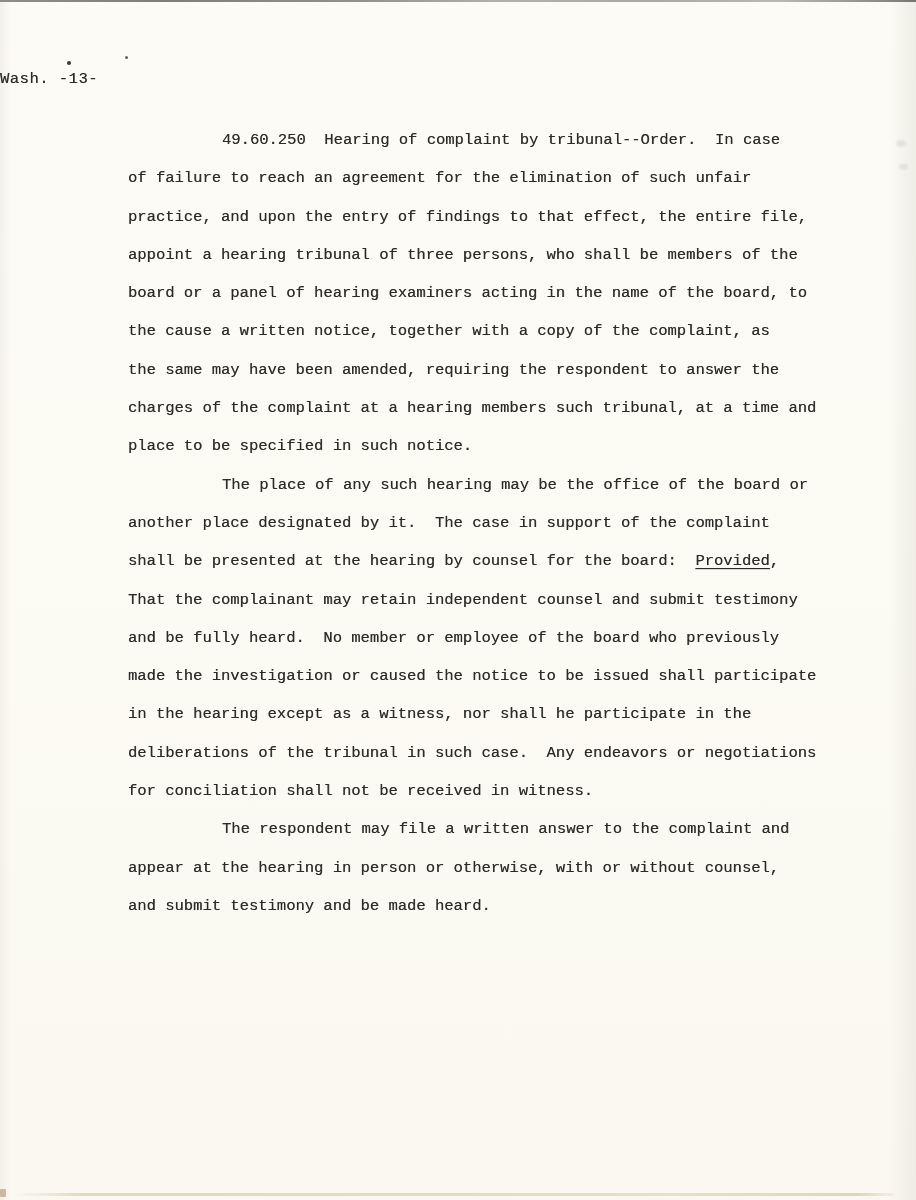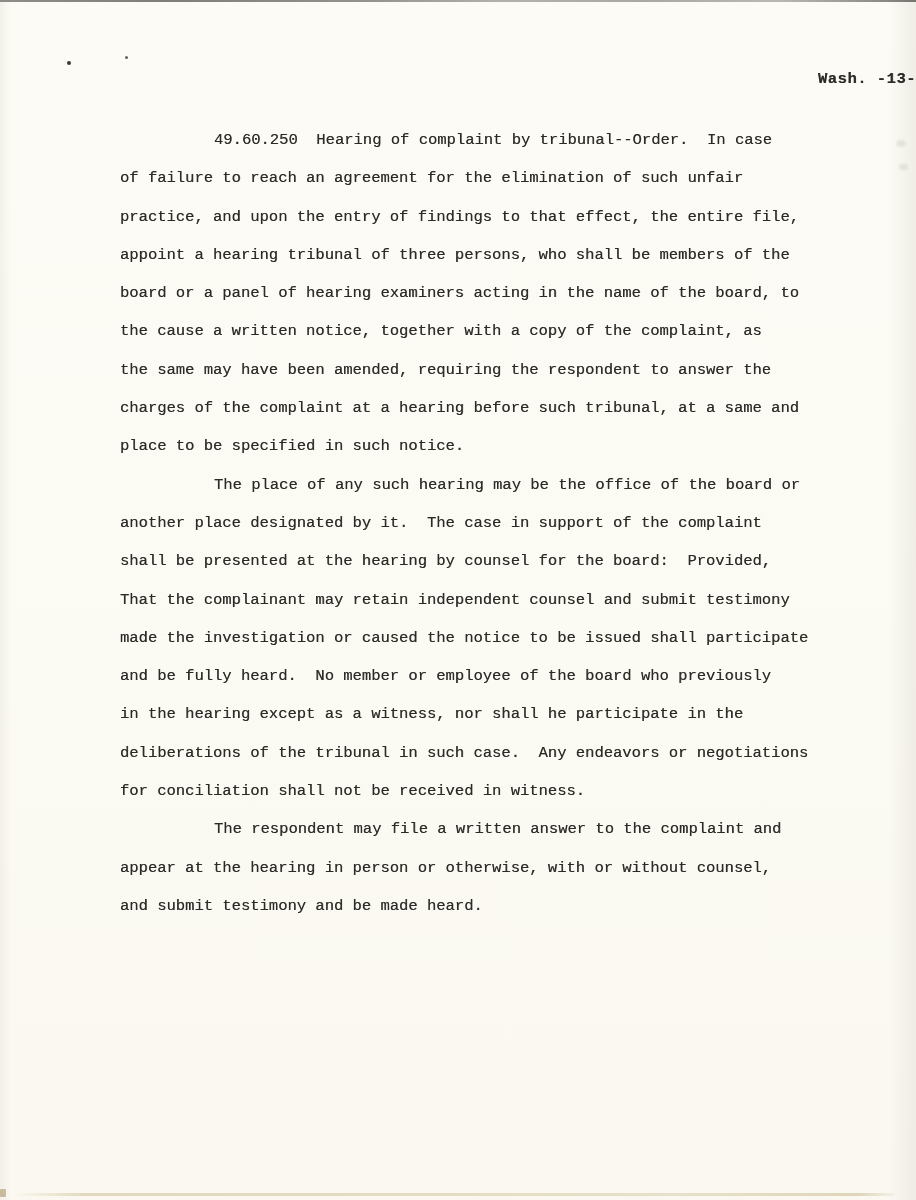--- a/index.html
+++ b/index.html
@@ -58,43 +58,43 @@
     background: rgba(120,120,115,0.14);
     border-radius: 50%;
     filter: blur(1px);
   }
   .smudge.m1 { left: 896px; top: 140px; width: 10px; height: 7px; }
   .smudge.m2 { left: 899px; top: 164px; width: 9px; height: 6px; }
   .doc-header {
     position: absolute;
     top: 70px; left: 0;
     width: 100%;
-    text-align: right;
+    text-align: left;
     font-size: 15.5px;
     letter-spacing: 0.5px;
     text-shadow: 0.3px 0.3px 0.4px rgba(30,30,28,0.55);
     white-space: pre;
-    font-weight: bold;
   }
   .doc-body {
     position: absolute;
     top: 121px;
-    left: 120px;
+    left: 128px;
     width: 726px;
     font-size: 15.5px;
     line-height: 38.3px;
     text-shadow: 0.3px 0.3px 0.4px rgba(30,30,28,0.55);
   }
   .doc-body .line {
     white-space: pre;
   }
   .doc-body .line.indent {
     padding-left: 94px;
   }
   .doc-body .u {
+    text-decoration: underline;
     text-underline-offset: 3px;
   }
 </style>
 </head>
 <body>
 
 <div class="page">
   <div class="scan-top-edge"></div>
   <div class="speck s1"></div>
   <div class="speck s2"></div>
@@ -104,28 +104,28 @@
   <div class="doc-header">Wash. -13-</div>
 
   <div class="doc-body">
       <div class="line indent"><span>49.60.250  Hearing of complaint by tribunal--Order.  In case</span></div>
       <div class="line"><span>of failure to reach an agreement for the elimination of such unfair</span></div>
       <div class="line"><span>practice, and upon the entry of findings to that effect, the entire file,</span></div>
       <div class="line"><span>appoint a hearing tribunal of three persons, who shall be members of the</span></div>
       <div class="line"><span>board or a panel of hearing examiners acting in the name of the board, to</span></div>
       <div class="line"><span>the cause a written notice, together with a copy of the complaint, as</span></div>
       <div class="line"><span>the same may have been amended, requiring the respondent to answer the</span></div>
-      <div class="line"><span>charges of the complaint at a hearing before such tribunal, at a same and</span></div>
+      <div class="line"><span>charges of the complaint at a hearing members such tribunal, at a time and</span></div>
       <div class="line"><span>place to be specified in such notice.</span></div>
       <div class="line indent"><span>The place of any such hearing may be the office of the board or</span></div>
       <div class="line"><span>another place designated by it.  The case in support of the complaint</span></div>
       <div class="line"><span>shall be presented at the hearing by counsel for the board:  </span><span class="u">Provided</span><span>,</span></div>
       <div class="line"><span>That the complainant may retain independent counsel and submit testimony</span></div>
+      <div class="line"><span>and be fully heard.  No member or employee of the board who previously</span></div>
       <div class="line"><span>made the investigation or caused the notice to be issued shall participate</span></div>
-      <div class="line"><span>and be fully heard.  No member or employee of the board who previously</span></div>
       <div class="line"><span>in the hearing except as a witness, nor shall he participate in the</span></div>
       <div class="line"><span>deliberations of the tribunal in such case.  Any endeavors or negotiations</span></div>
       <div class="line"><span>for conciliation shall not be received in witness.</span></div>
       <div class="line indent"><span>The respondent may file a written answer to the complaint and</span></div>
       <div class="line"><span>appear at the hearing in person or otherwise, with or without counsel,</span></div>
       <div class="line"><span>and submit testimony and be made heard.</span></div>
     </div>
 
   <div class="scan-bottom-line"></div>
   <div class="scan-bottom-corner"></div>

